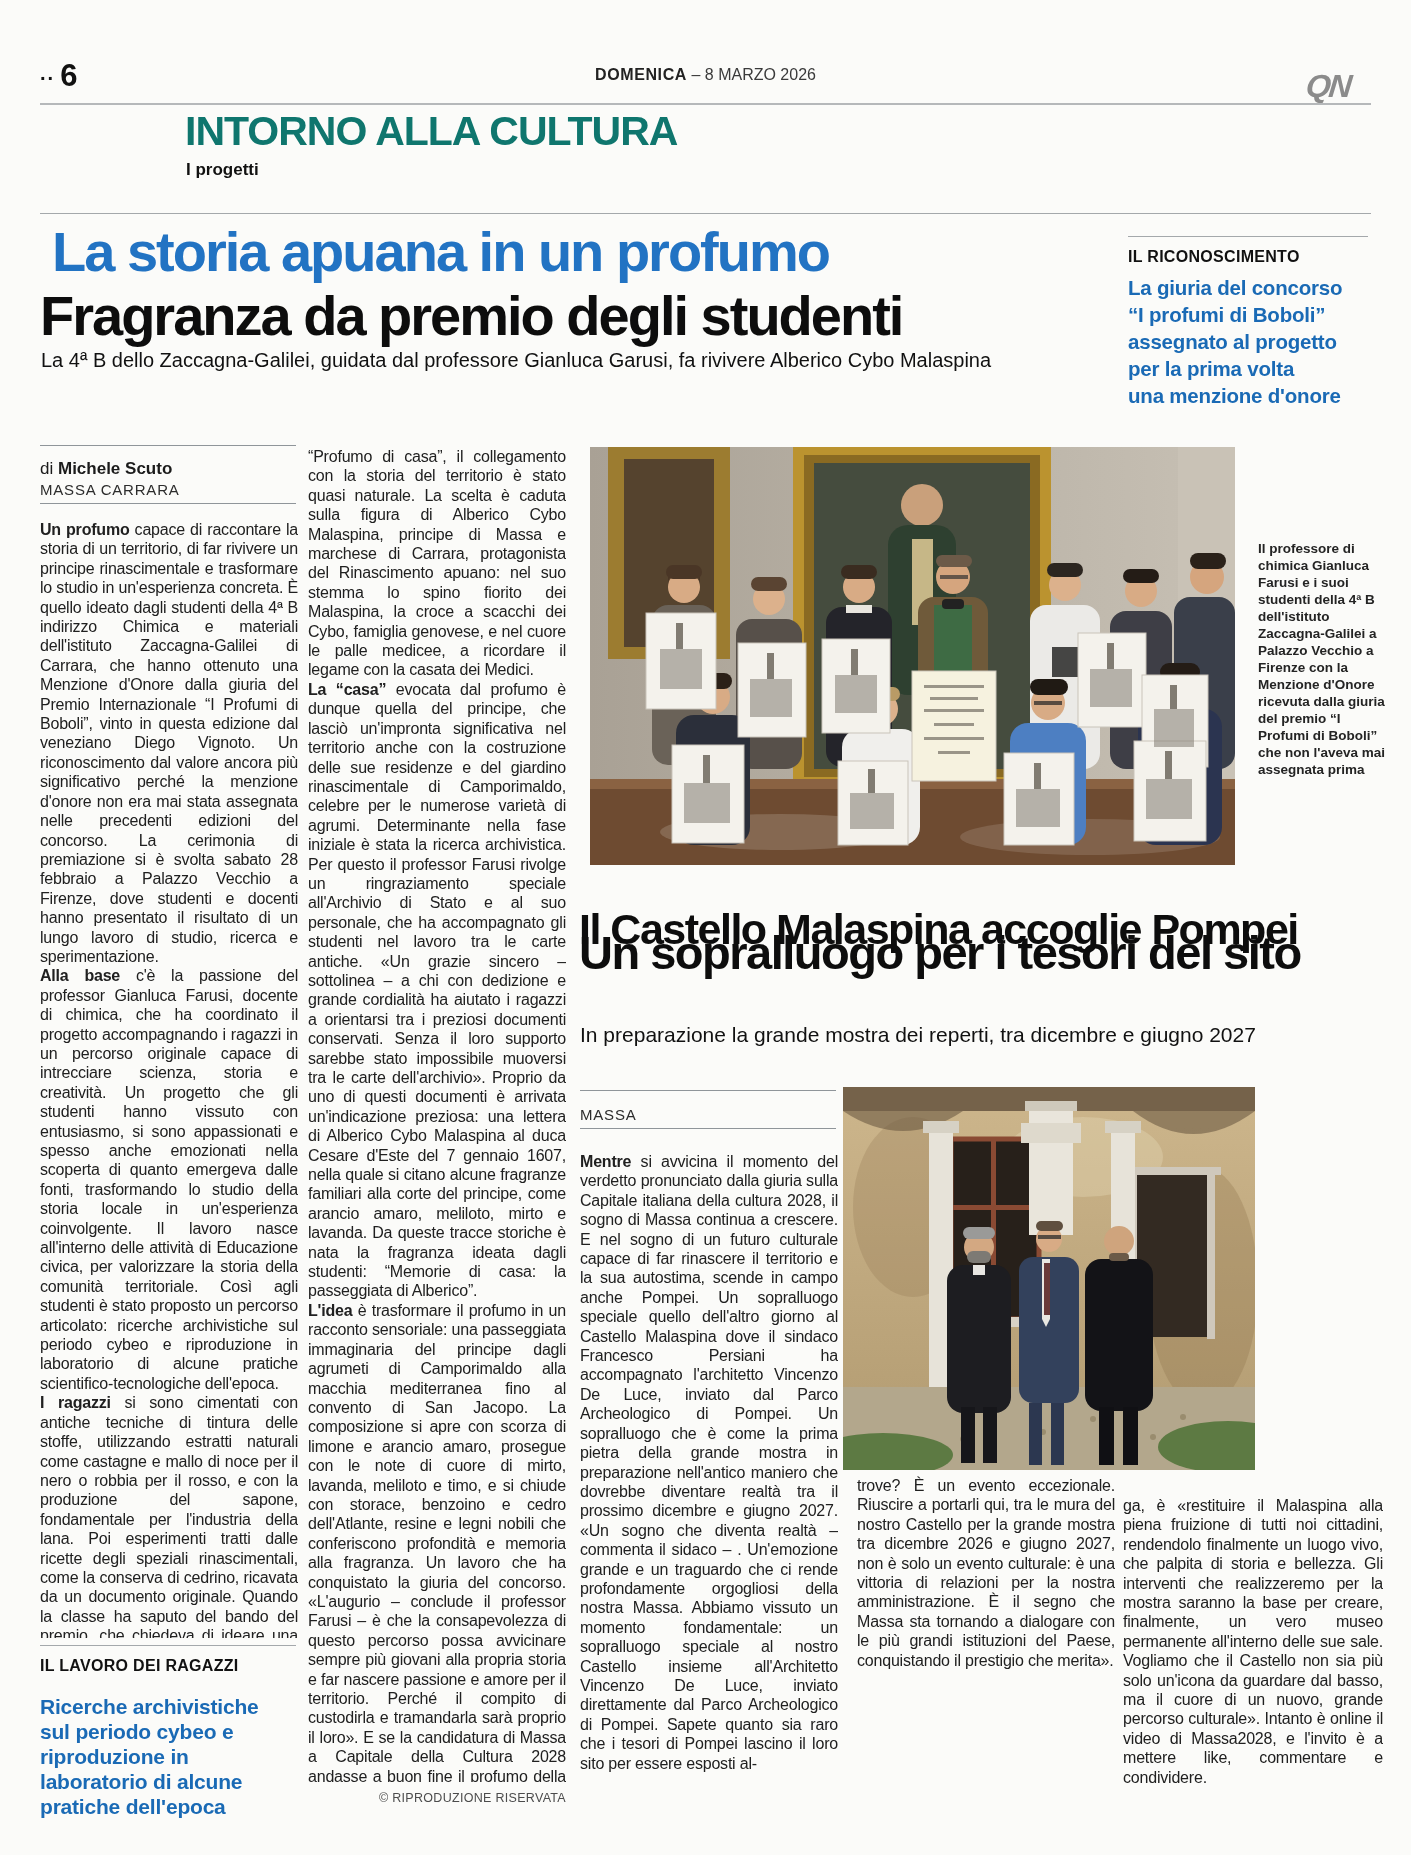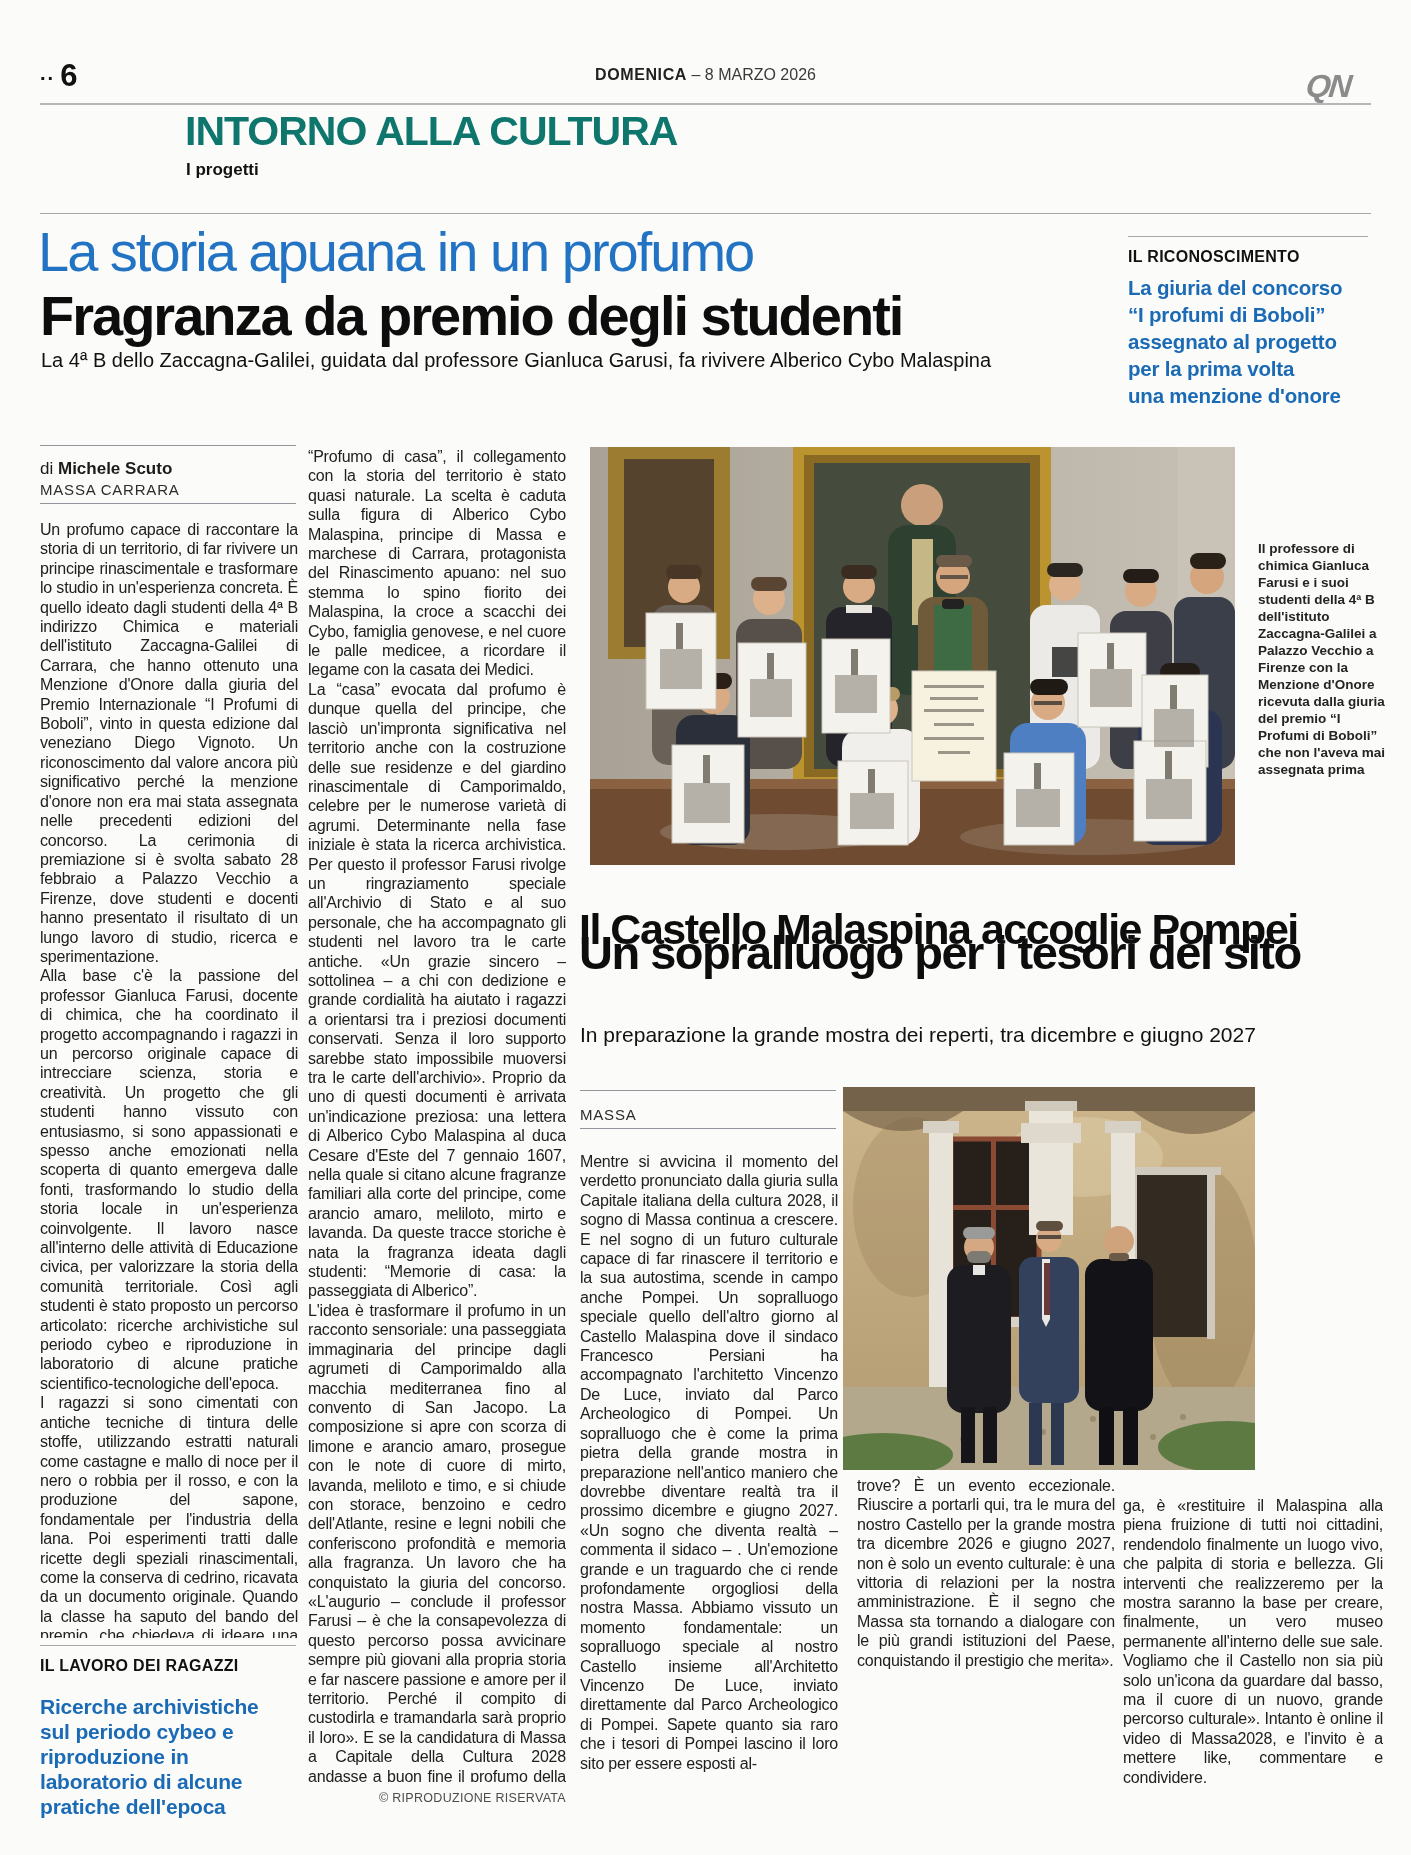--- a/index.html
+++ b/index.html
@@ -19,33 +19,33 @@
   .edition span{color:#3a3a3a;}
   .qn-logo{left:1306px;top:68px;font-size:32px;font-weight:700;font-style:italic;
     color:#8b8b8b;transform:skewX(-6deg);letter-spacing:-2px;}
   .header-rule{left:40px;top:103px;width:1331px;height:2px;background:#b5b8ba;}
   
   .section-kicker{left:185px;top:108px;font-size:41px;font-weight:700;letter-spacing:-1px;
     color:#0f766e;}
   .section-sub{left:186px;top:160px;font-size:17px;font-weight:700;color:#111;}
   
   .a1-rule{left:40px;top:213px;width:1331px;}
-  .a1-h1{left:38px;top:219px;font-size:56px;font-weight:400;letter-spacing:-2px;color:#2273c3;}
+  .a1-h1{left:52px;top:219px;font-size:56px;font-weight:700;letter-spacing:-2px;color:#2273c3;}
   .a1-h2{left:40px;top:283px;font-size:56px;font-weight:700;letter-spacing:-2px;color:#0d0d0d;}
   .a1-sub{left:41px;top:349px;font-size:20px;color:#111;}
   
   .sb-rule2{left:1128px;top:236px;width:240px;}
   .sb-kicker{left:1128px;top:248px;font-size:16px;font-weight:700;letter-spacing:.3px;color:#111;}
   .sb-text{left:1128px;top:274px;width:250px;font-size:20.5px;line-height:27px;font-weight:700;
     color:#1a6ab5;letter-spacing:-.2px;}
   
   .bodycol{font-size:16px;line-height:19.4px;letter-spacing:-.2px;text-align:justify;
     color:#202020;overflow:hidden;}
   .bodycol p{margin:0;}
-  .bodycol .lead{font-weight:400;}
+  .bodycol .lead{font-weight:700;}
   .byline-rule{background:#8f959a;}
   .byline{font-size:17px;color:#1b1b1b;}
   .byline .name{font-weight:700;}
   .dateline{font-size:15px;letter-spacing:.8px;color:#2c2c2c;}
   .col1{left:40px;top:520px;width:258px;height:1118px;}
   .col2{left:308px;top:447px;width:258px;height:1335px;}
   .copyright{left:308px;top:1791px;width:258px;text-align:right;font-size:12.5px;
     letter-spacing:.3px;color:#4c4c4c;}
   
   .wb-rule{left:40px;top:1645px;width:256px;}

